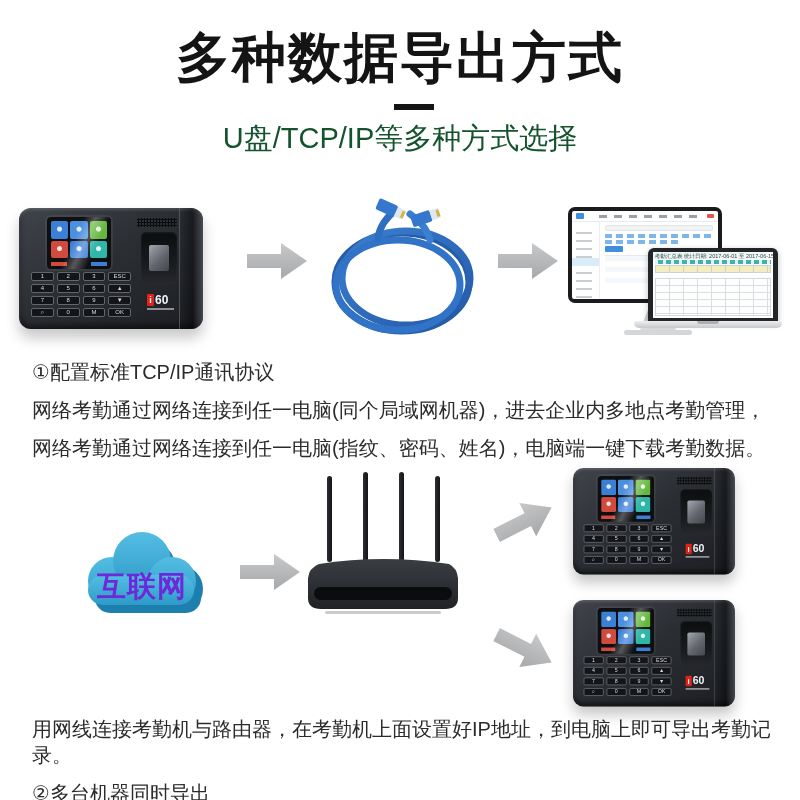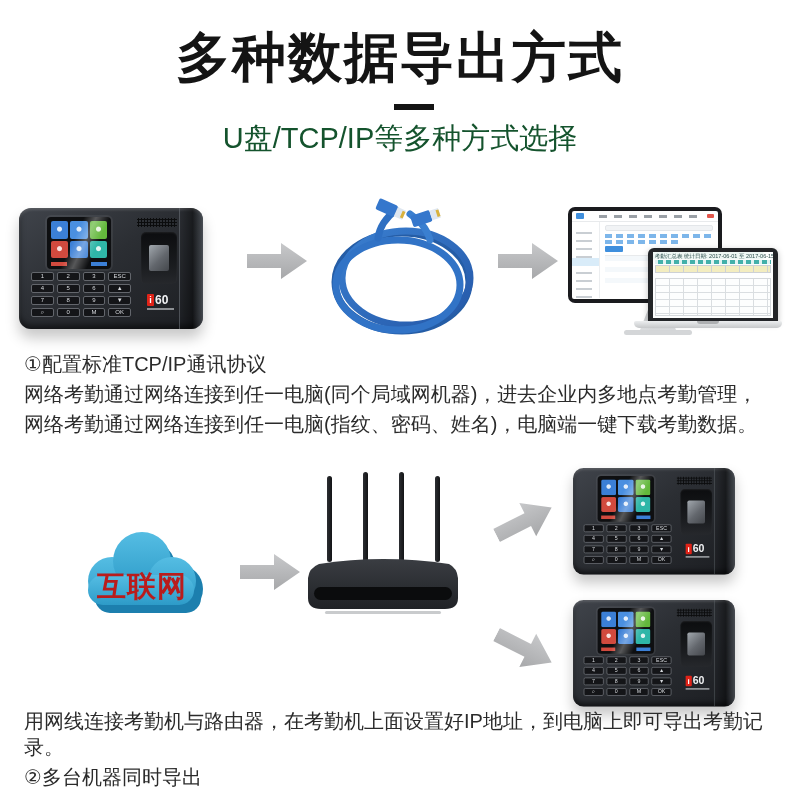--- a/index.html
+++ b/index.html
@@ -96,26 +96,26 @@
   .sheet-grid{position:absolute;left:2px;right:2px;top:26px;bottom:2px;border:1px solid #d4d8db;
            background-image:repeating-linear-gradient(180deg,rgba(0,0,0,0) 0 6px,#dadee1 6px 7px),
                             repeating-linear-gradient(90deg,rgba(0,0,0,0) 0 13px,#dadee1 13px 14px);}
   .laptop-base{position:absolute;left:78px;top:121px;width:148px;height:7px;border-radius:2px 2px 5px 5px;
            background:linear-gradient(#eceeef,#c6c8ca);}
   .laptop-base::after{content:"";position:absolute;left:50%;top:0;width:22px;height:3px;margin-left:-11px;
            background:#aeb0b2;border-radius:0 0 3px 3px;}
 
   
   .caption{position:absolute;left:20px;color:#2b2b2b;font-size:20px;line-height:26px;}
-  .caption p{margin:4px;}
+  .caption p{margin:12px;}
   .caption-1{top:347px;} .caption-2{top:704px;}
 
   
   .cloud{position:absolute;left:76px;top:523px;width:140px;height:106px;}
-  .cloud-label{position:absolute;left:0;top:44px;width:132px;text-align:center;color:#b91c1c;
+  .cloud-label{position:absolute;left:0;top:44px;width:132px;text-align:center;color:#6d28d9;
            font-size:29px;font-weight:bold;letter-spacing:1px;}
 
   
   .router{position:absolute;left:303px;top:470px;width:160px;height:152px;}
 </style>
 </head>
 <body>
 
 <div class="page">
 

